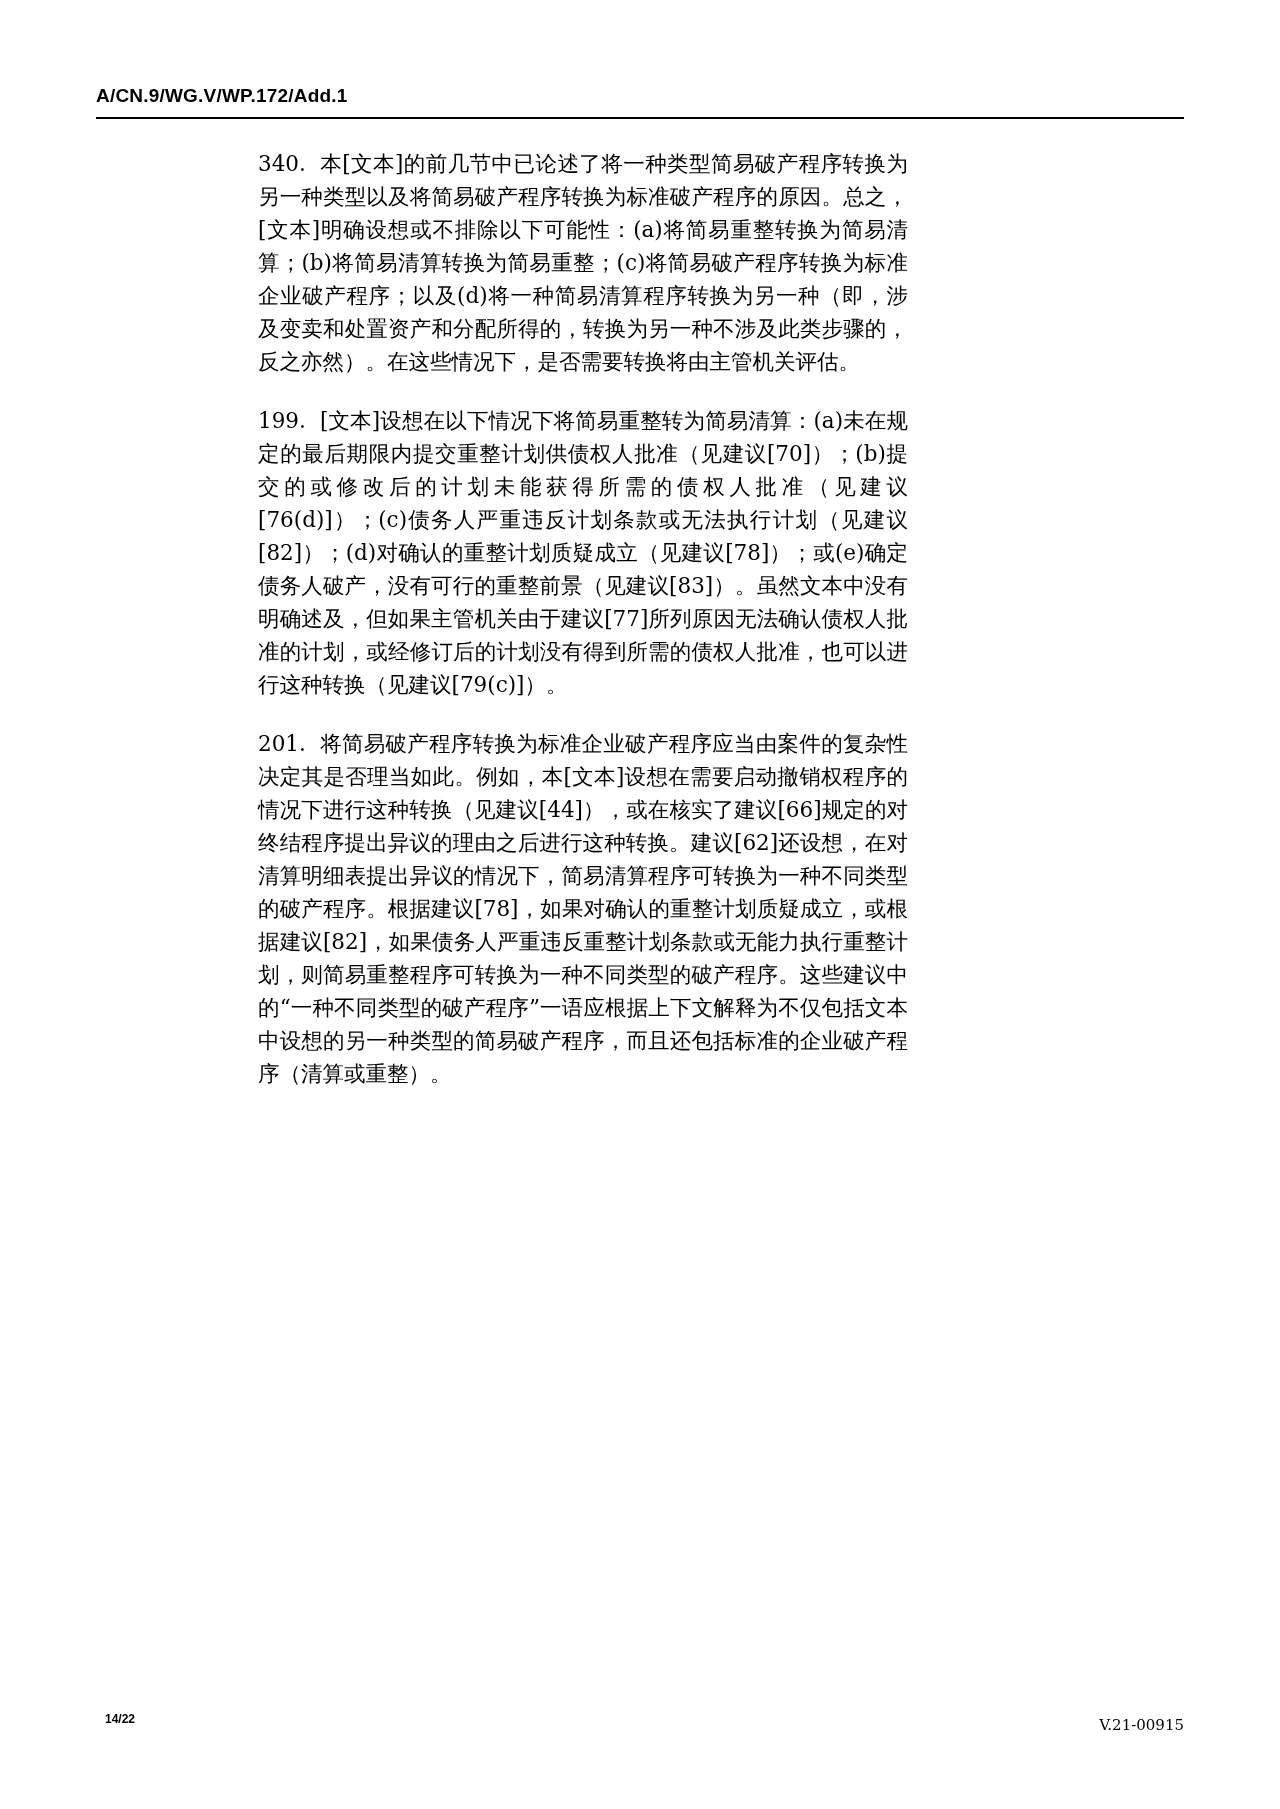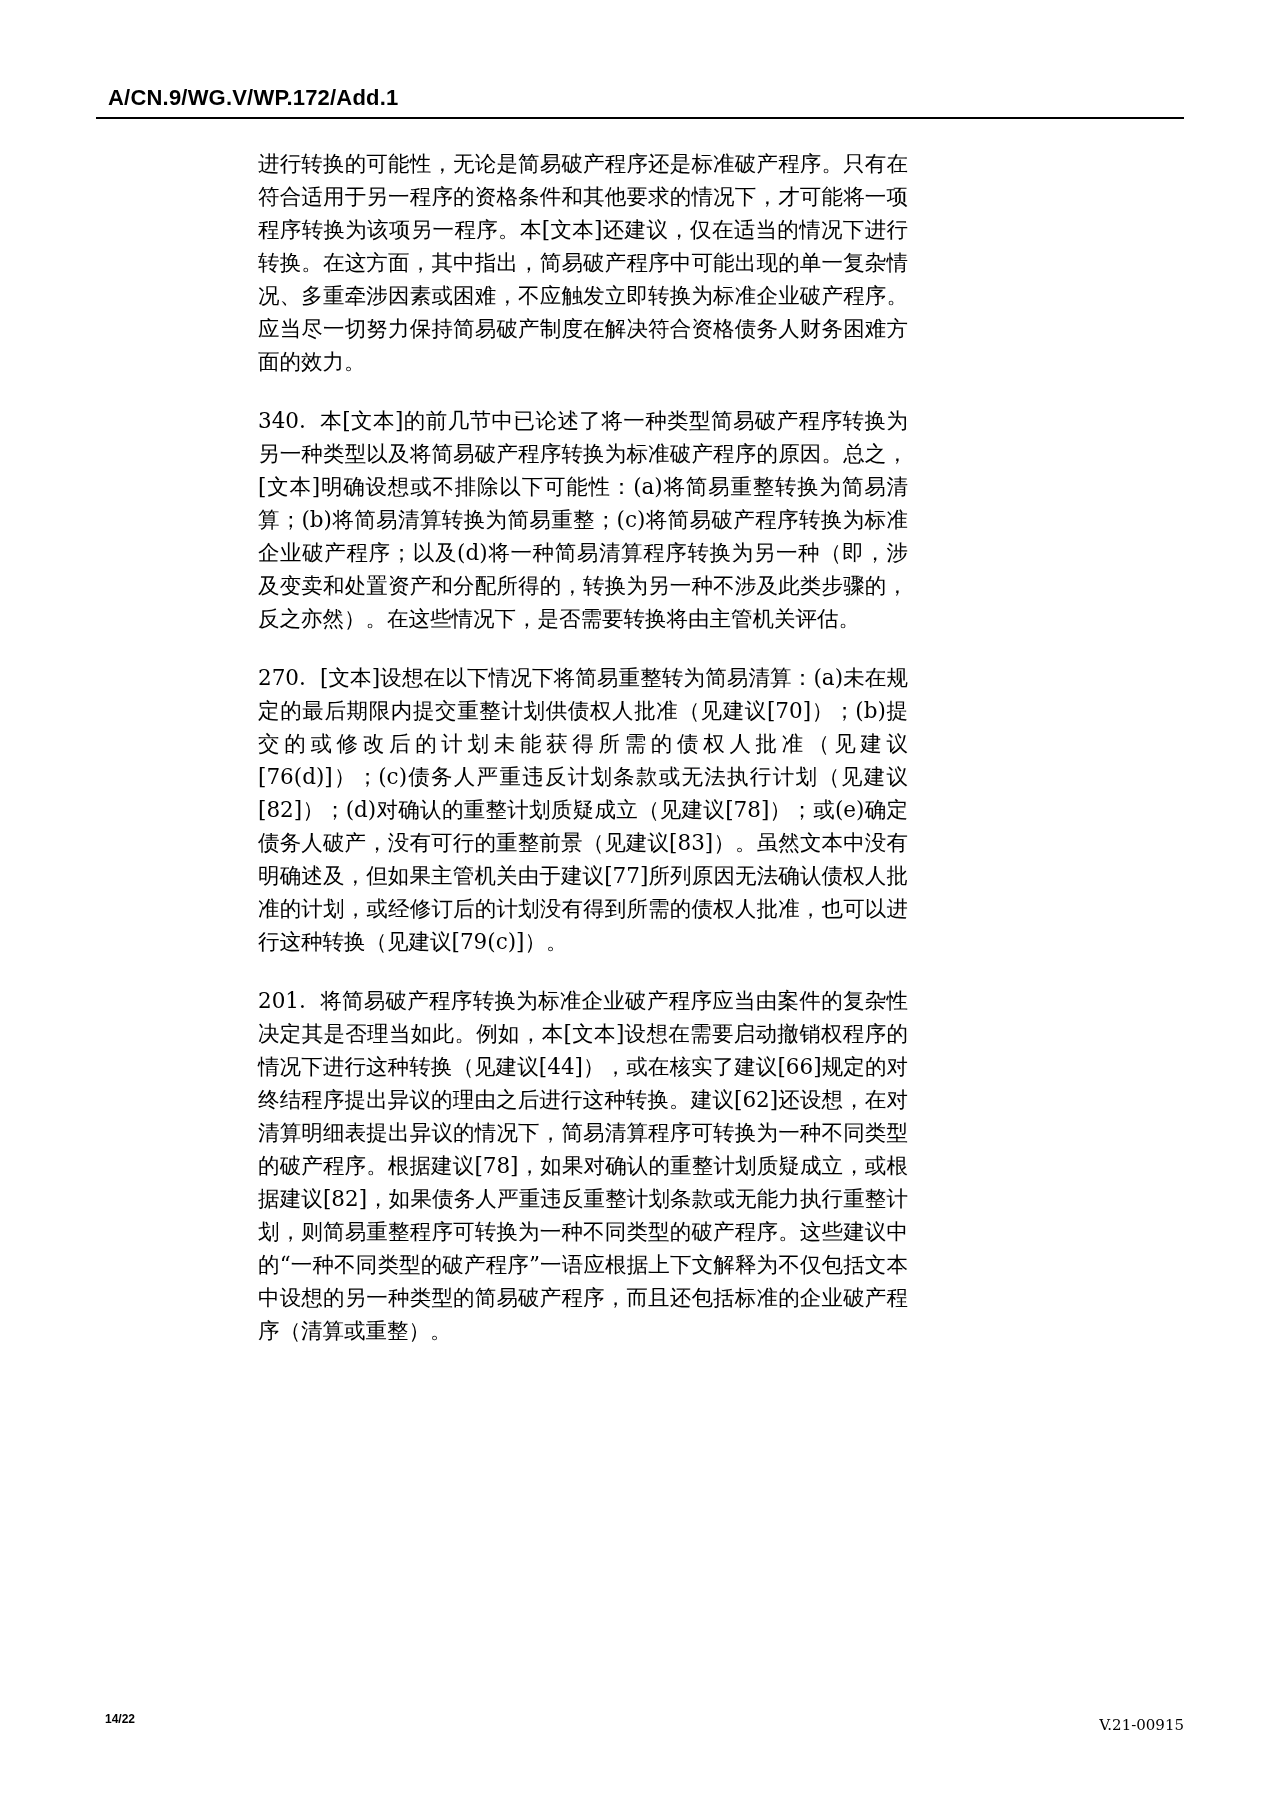--- a/index.html
+++ b/index.html
@@ -15,24 +15,23 @@
     background: #ffffff;
     color: #000000;
     overflow: hidden;
   }
   .doc-symbol {
     position: absolute;
     left: 96px;
     top: 85px;
     font-family: "Liberation Sans", sans-serif;
     font-weight: bold;
-    font-size: 22px;
+    font-size: 19px;
     letter-spacing: 0.2px;
     color: #000000;
-    margin-left: 12px;
   }
   .header-rule {
     position: absolute;
     left: 96px;
     top: 117px;
     width: 1088px;
     height: 2px;
     background: #000000;
   }
   .body-col {
@@ -75,25 +74,24 @@
 <body>
 
 <div class="page">
 
   <div class="doc-symbol">A/CN.9/WG.V/WP.172/Add.1</div>
 
   <div class="header-rule"></div>
 
   <main class="body-col">
 
-    <p class="para"><span class="para-num"></span><span>进行转换的可能性，无论是简易破产程序还是标准破产程序。只有在符合适用于另一程序的资格条件和其他要求的情况下，才可能将一项程序转换为该项另一程序。本[文本]还建议，仅在适当的情况下进行转换。在这方面，其中指出，简易破产程序中可能出现的单一复杂情况、多重牵涉因素或困难，不应触发立即转换为标准企业破产程序。应当尽一切努力保持简易破产制度在解决符合资格债务人财务困难方面的效力。</span></p>
 
     <p class="para"><span class="para-num">340.</span><span>本[文本]的前几节中已论述了将一种类型简易破产程序转换为另一种类型以及将简易破产程序转换为标准破产程序的原因。总之，[文本]明确设想或不排除以下可能性：(a)将简易重整转换为简易清算；(b)将简易清算转换为简易重整；(c)将简易破产程序转换为标准企业破产程序；以及(d)将一种简易清算程序转换为另一种（即，涉及变卖和处置资产和分配所得的，转换为另一种不涉及此类步骤的，反之亦然）。在这些情况下，是否需要转换将由主管机关评估。</span></p>
 
-    <p class="para"><span class="para-num">270.</span><span>[文本]设想在以下情况下将简易重整转为简易清算：(a)未在规定的最后期限内提交重整计划供债权人批准（见建议[70]）；(b)提交的或修改后的计划未能获得所需的债权人批准（见建议[76(d)]）；(c)债务人严重违反计划条款或无法执行计划（见建议[82]）；(d)对确认的重整计划质疑成立（见建议[78]）；或(e)确定债务人破产，没有可行的重整前景（见建议[83]）。虽然文本中没有明确述及，但如果主管机关由于建议[77]所列原因无法确认债权人批准的计划，或经修订后的计划没有得到所需的债权人批准，也可以进行这种转换（见建议[79(c)]）。</span></p>
+    <p class="para"><span class="para-num">199.</span><span>[文本]设想在以下情况下将简易重整转为简易清算：(a)未在规定的最后期限内提交重整计划供债权人批准（见建议[70]）；(b)提交的或修改后的计划未能获得所需的债权人批准（见建议[76(d)]）；(c)债务人严重违反计划条款或无法执行计划（见建议[82]）；(d)对确认的重整计划质疑成立（见建议[78]）；或(e)确定债务人破产，没有可行的重整前景（见建议[83]）。虽然文本中没有明确述及，但如果主管机关由于建议[77]所列原因无法确认债权人批准的计划，或经修订后的计划没有得到所需的债权人批准，也可以进行这种转换（见建议[79(c)]）。</span></p>
 
 
     <p class="para"><span class="para-num">201.</span><span>将简易破产程序转换为标准企业破产程序应当由案件的复杂性决定其是否理当如此。例如，本[文本]设想在需要启动撤销权程序的情况下进行这种转换（见建议[44]），或在核实了建议[66]规定的对终结程序提出异议的理由之后进行这种转换。建议[62]还设想，在对清算明细表提出异议的情况下，简易清算程序可转换为一种不同类型的破产程序。根据建议[78]，如果对确认的重整计划质疑成立，或根据建议[82]，如果债务人严重违反重整计划条款或无能力执行重整计划，则简易重整程序可转换为一种不同类型的破产程序。这些建议中的“一种不同类型的破产程序”一语应根据上下文解释为不仅包括文本中设想的另一种类型的简易破产程序，而且还包括标准的企业破产程序（清算或重整）。</span></p>
 
 
   </main>
 
   <div class="footer-page">14/22</div>
 
   <div class="footer-ref">V.21-00915</div>

